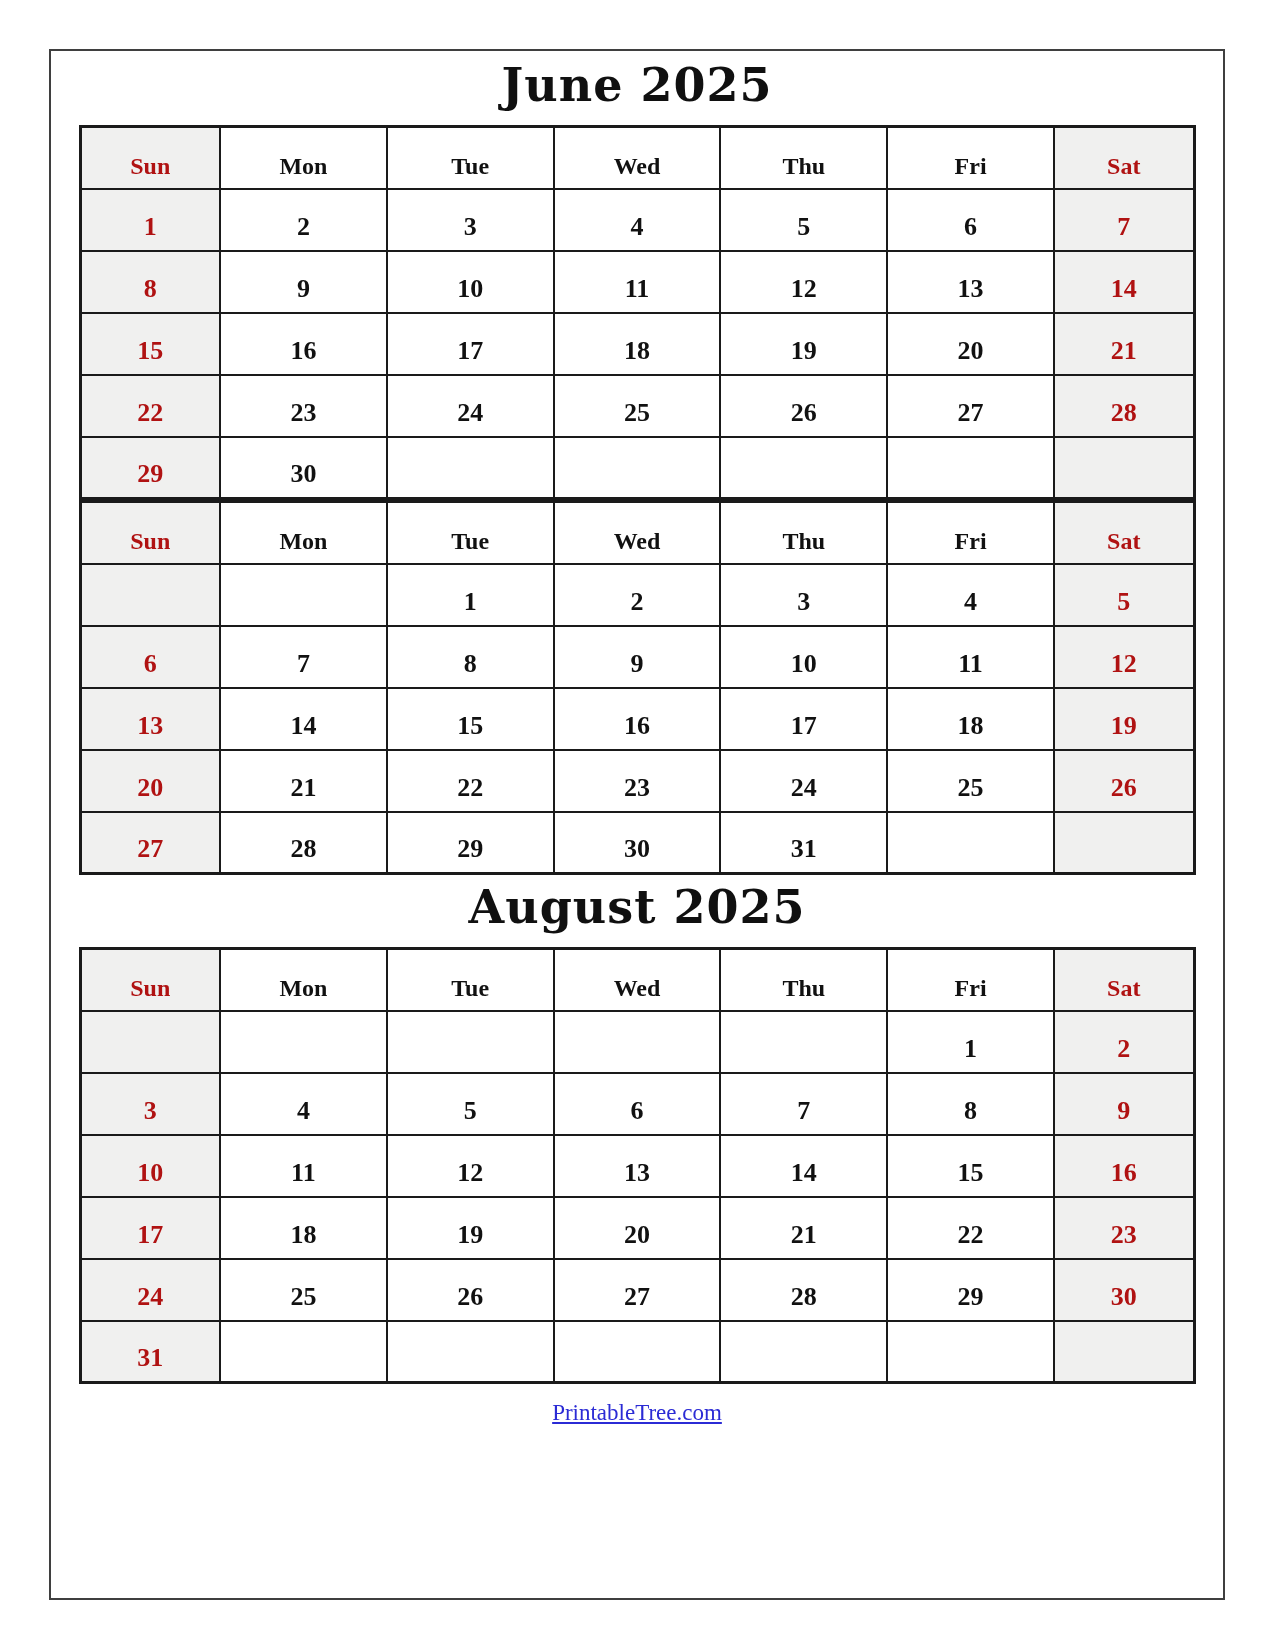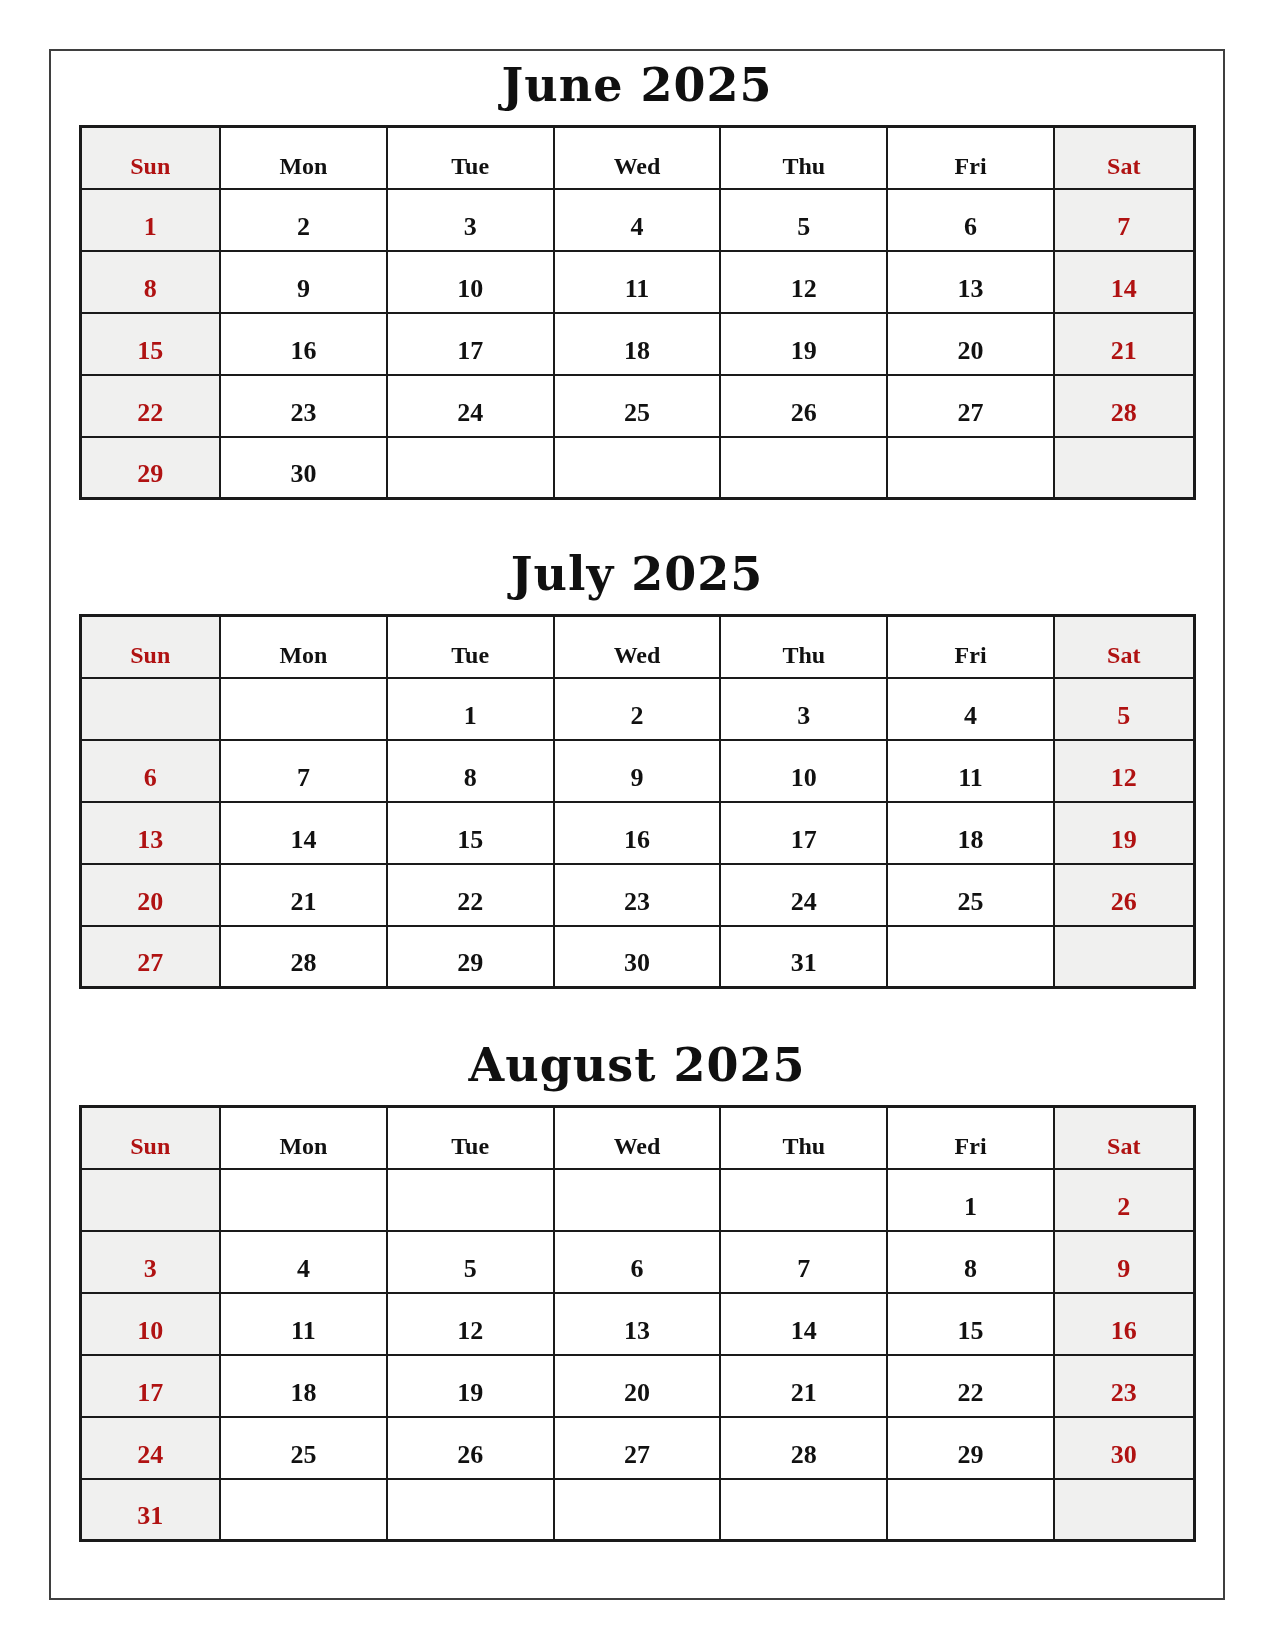--- a/index.html
+++ b/index.html
@@ -37,21 +37,21 @@
     font-family: "DejaVu Serif", serif;
     font-weight: bold;
     font-size: 46px;
     line-height: 64px;
     height: 64px;
     color: var(--title-color, #101010);
     letter-spacing: 1px;
   }
   .month-section:first-child .month-title { margin-top: 2px; margin-bottom: 8px; }
   .month-section:nth-child(2) .month-title { margin-top: 42px; margin-bottom: 8px; }
-  .month-section:nth-child(3) .month-title { margin-top: 44px; margin-bottom: 8px; }
+  .month-section:nth-child(3) .month-title { margin-bottom: 8px; }
   table.cal {
     border-collapse: collapse;
     width: 1117px;
     margin: 0 auto;
     border: 3px solid var(--border-color, #1a1a1a);
     table-layout: fixed;
   }
   table.cal col.wkend-col { width: 140px; }
   table.cal th, table.cal td {
     border: 2px solid var(--border-color, #1a1a1a);
@@ -160,21 +160,20 @@
                 <td></td>
                 <td></td>
                 <td></td>
                 <td></td>
                 <td class="wkend"></td>
               </tr>
             </tbody>
           </table>
         </section>
         <section class="month-section">
-          <h1 class="month-title">July 2025</h1>
           <table class="cal">
             <colgroup>
               <col class="wkend-col">
               <col>
               <col>
               <col>
               <col>
               <col>
               <col class="wkend-col">
             </colgroup>
@@ -313,14 +312,17 @@
                 <td></td>
                 <td></td>
                 <td></td>
                 <td></td>
                 <td class="wkend"></td>
               </tr>
             </tbody>
           </table>
         </section>
       </div>
+    <div class="footer">
+      <a>PrintableTree.com</a>
+    </div>
   </div>
 </div>
 
 </body></html>

